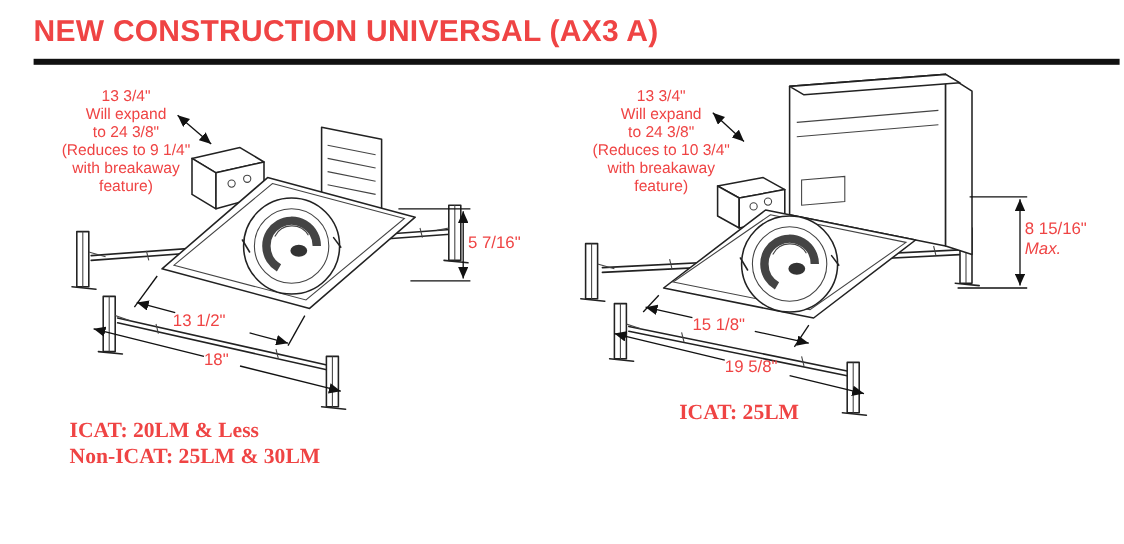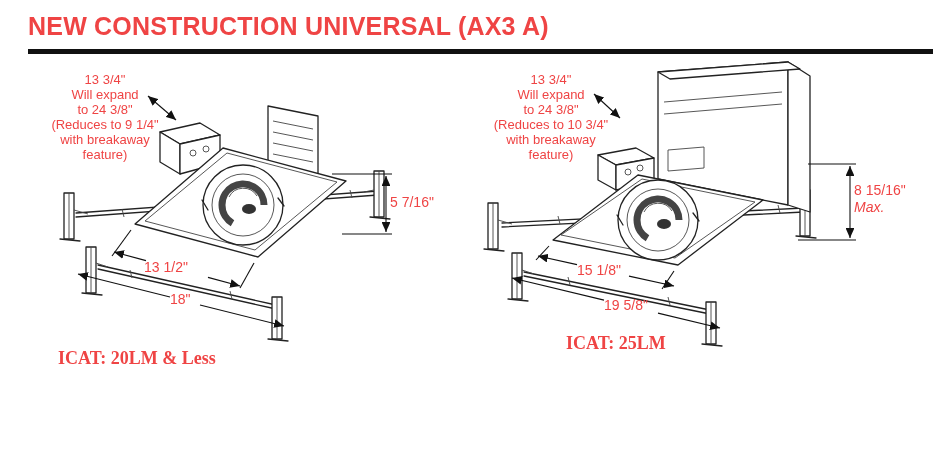--- a/index.html
+++ b/index.html
@@ -232,18 +232,19 @@
       <div>feature)</div>
     </div>
     <div class="dim t-height-r">8 15/16"</div>
     <div class="dim t-max-r">Max.</div>
     <div class="dim t-w1-r">15 1/8"</div>
     <div class="dim t-w2-r">19 5/8"</div>
   </div>
 
   <div class="caption cap-left">
     <div>ICAT: 20LM &amp; Less</div>
+    <div>Non-ICAT: 25LM &amp; 30LM</div>
   </div>
   <div class="caption cap-right">
     <div>ICAT: 25LM</div>
   </div>
 
 </div>
 
 </body></html>

